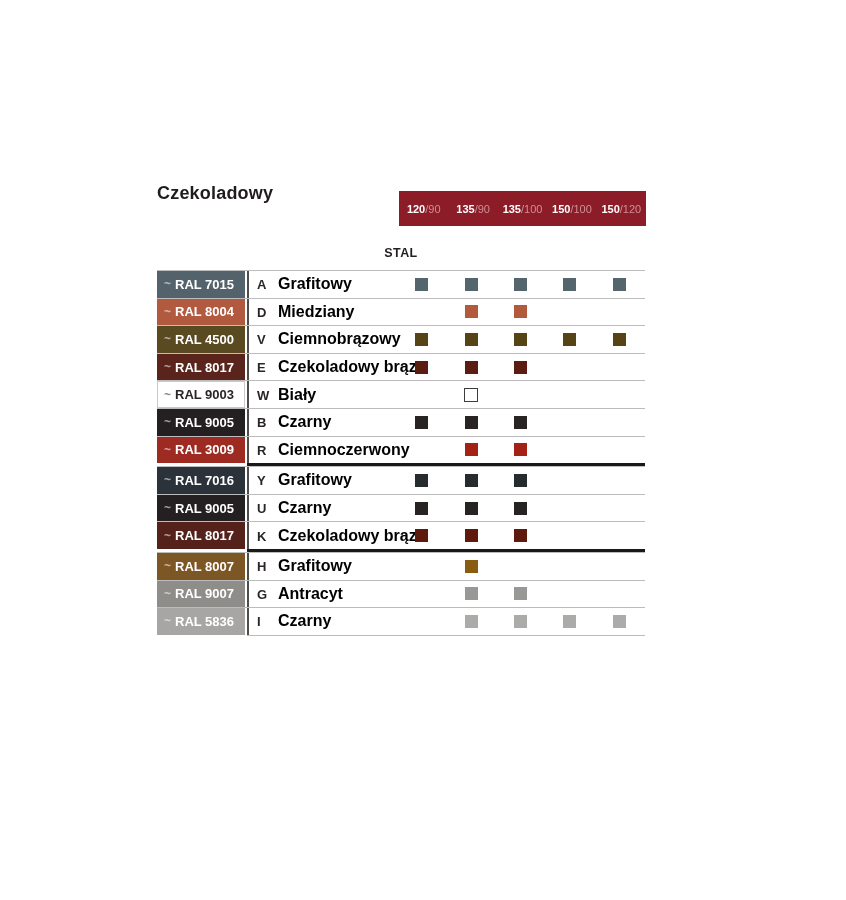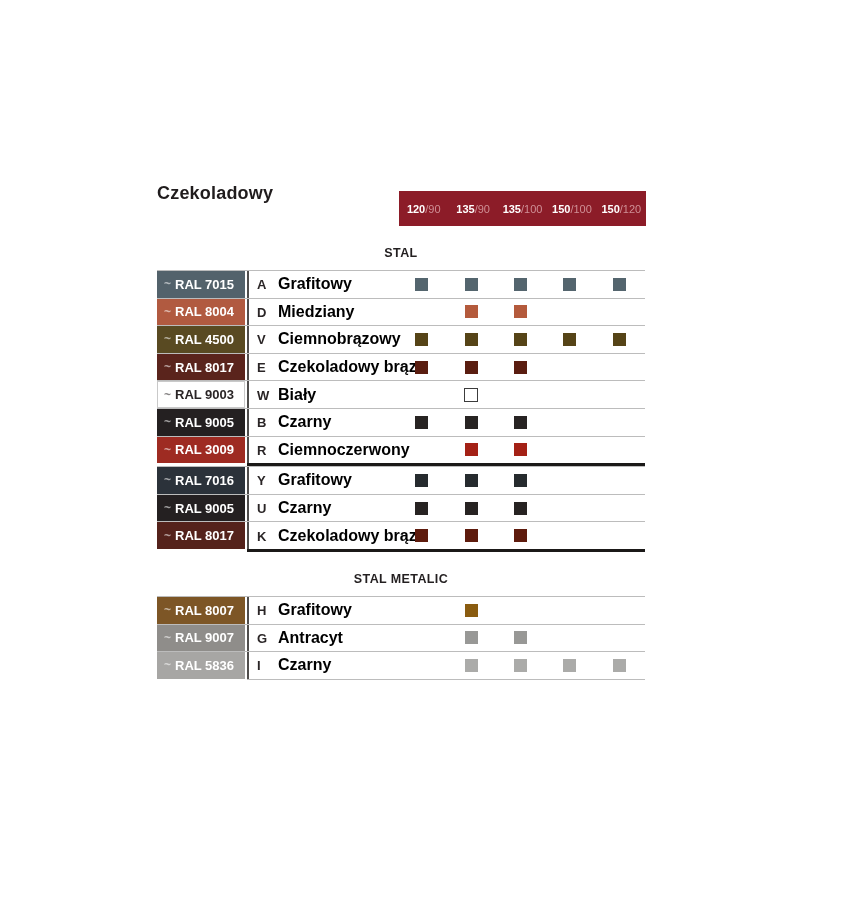--- a/index.html
+++ b/index.html
@@ -274,21 +274,20 @@
                 <div class="sq" style="background: rgb(94, 27, 13);"></div>
               </div>
               <div class="slot"></div>
               <div class="slot"></div>
             </div>
           </div>
         </div>
         <div class="bottom-line thick"></div>
       </div>
       <div class="section">
-        <div class="section-title">STAL METALIC</div>
         <div class="row">
           <div class="ral-label" style="background: rgb(125, 86, 38); color: rgb(255, 255, 255);">
             <span class="tilde">~</span>
             <span class="ral-code">RAL 8007</span>
           </div>
           <div class="cells" style="border-left-color: rgb(79, 77, 76);">
             <span class="letter">H</span>
             <span class="name">Grafitowy</span>
             <div class="slots">
               <div class="slot"></div>

